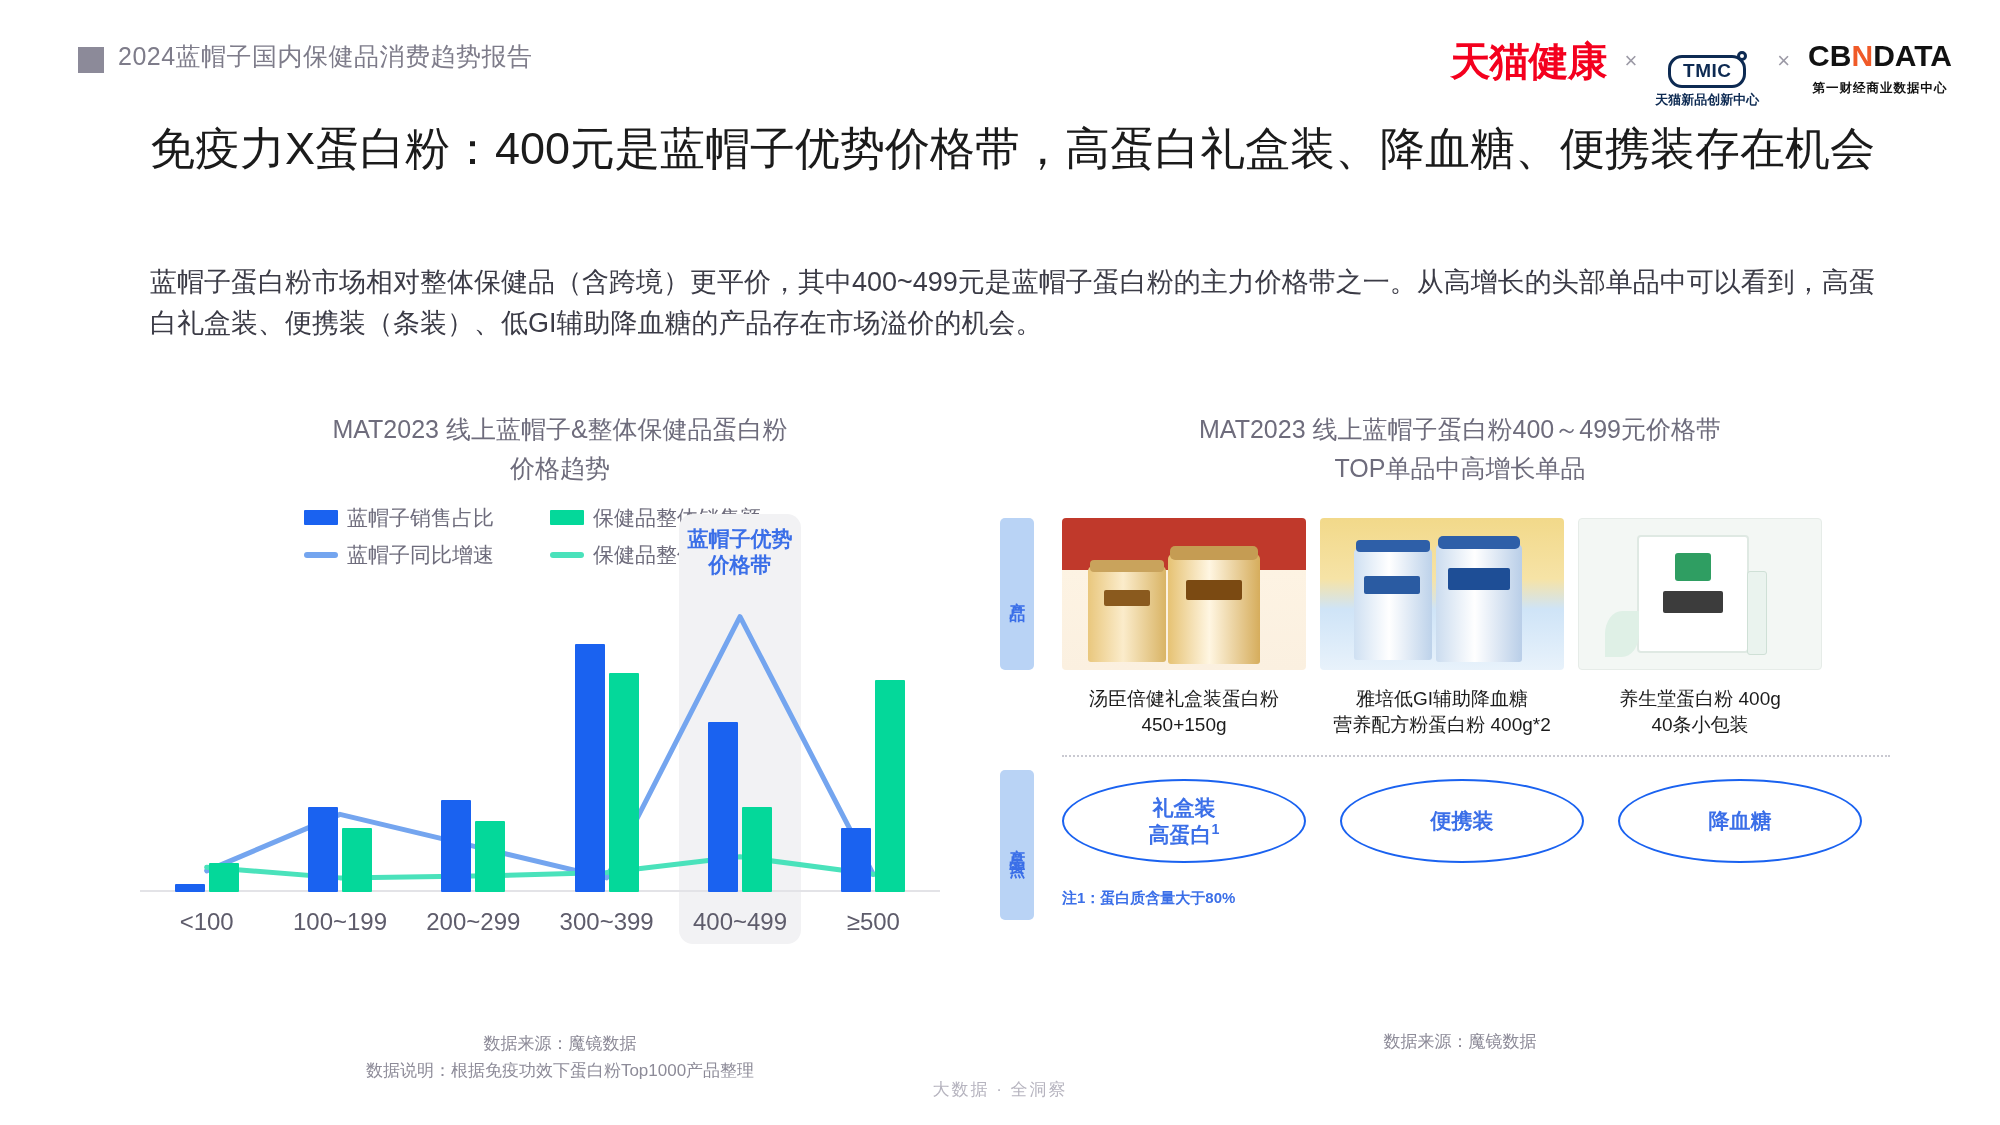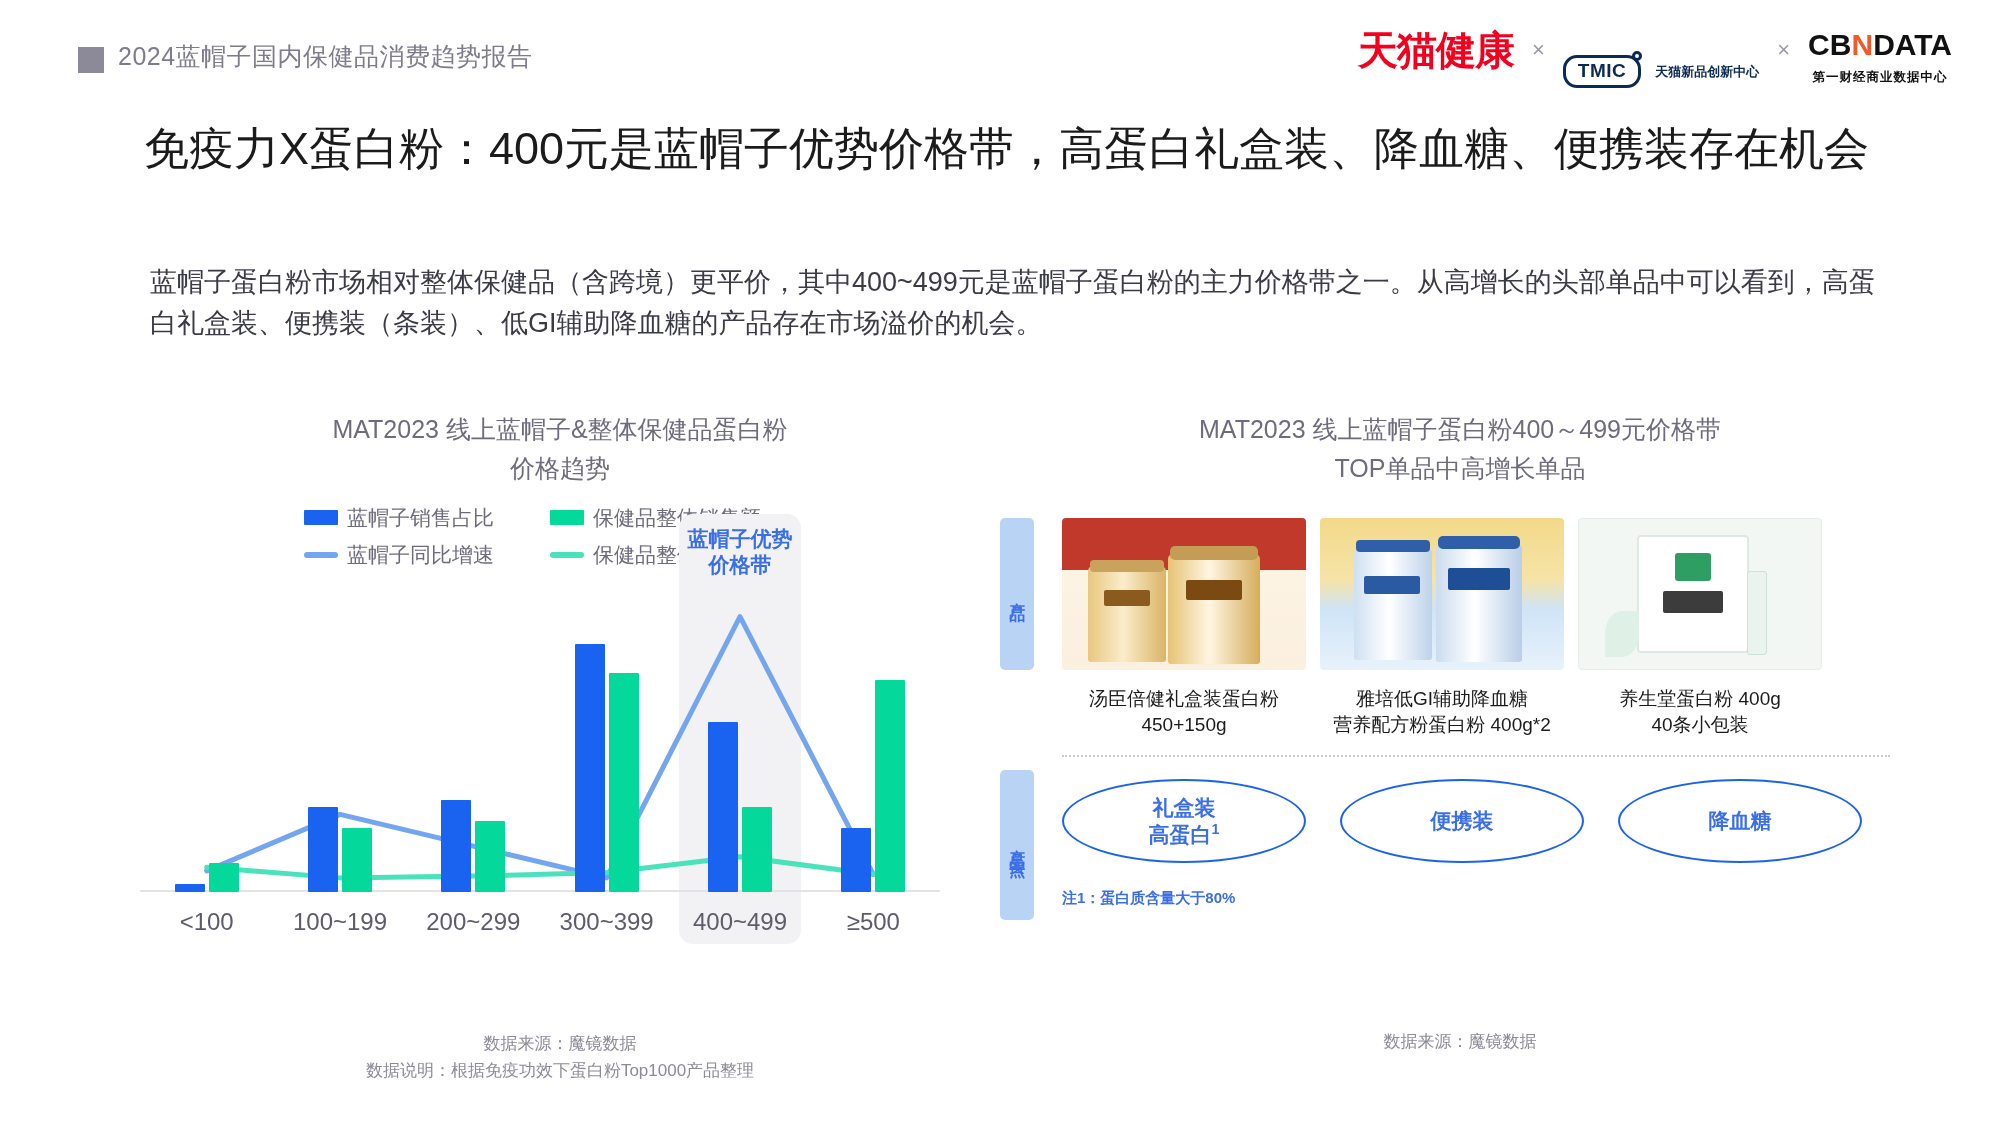--- a/index.html
+++ b/index.html
@@ -20,37 +20,37 @@
   .hdr-title {
     position:absolute; left:118px; top:40px;
     font-size:25px; color:#7e7c8a; letter-spacing:.5px; white-space:nowrap;
   }
   .logos { position:absolute; right:48px; top:26px; display:flex; align-items:center; gap:18px; }
   .logo-tmall {
     font-size:40px; font-weight:bold; color:#f4001e; letter-spacing:-1px;
     line-height:1; white-space:nowrap; padding-bottom:14px;
   }
   .logo-x { font-size:22px; color:#9c9aa6; font-weight:300; padding-bottom:14px;}
-  .logo-tmic { display:flex; align-items:center; gap:14px;margin-top:29px; }
+  .logo-tmic { display:flex; flex-direction:column; align-items:center; gap:3px;margin-top:29px; }
   .tmic-badge {
     border:3px solid #0d2a52; border-radius:14px;
     padding:2px 12px 3px 12px; font-size:19px; font-weight:bold;
     color:#0d2a52; letter-spacing:.5px; position:relative;
   }
   .tmic-ear { position:absolute; right:-4px; top:-7px; width:10px; height:10px;
     border:3px solid #0d2a52; border-radius:50%; background:#fff; }
   .tmic-sub { font-size:13px; color:#0d2a52; font-weight:bold; white-space:nowrap; }
   .logo-cbn { display:flex; flex-direction:column; align-items:center; gap:7px; }
   .cbn-main { font-size:30px; font-weight:bold; color:#111; letter-spacing:0px; white-space:nowrap; }
   .cbn-main .nx { color:#f05a28; }
   .cbn-sub { font-size:12.5px; color:#111; font-weight:bold; letter-spacing:1px; white-space:nowrap; }
 
   
   .big-title {
-    position:absolute; left:144px; top:120px; width:1740px;
+    position:absolute; left:150px; top:120px; width:1740px;
     font-size:45px; line-height:1.28; color:#1b1b1b; font-weight:500;
   }
   .sub-para {
     position:absolute; left:150px; top:262px; width:1730px;
     font-size:27px; line-height:1.52; color:#3b3b46;
   }
 
   
   .chart-block { position:absolute; left:140px; top:410px; width:840px; height:600px; }
   .chart-title {
@@ -299,13 +299,14 @@
         <div class="ellipse">
           <span>降血糖</span>
         </div>
       </div>
 
       <div class="note">注1：蛋白质含量大于80%</div>
     </div>
   </div>
 
   <div class="src-right">数据来源：魔镜数据</div>
+  <div class="footer">大数据 · 全洞察</div>
 </div>
 
 </body></html>

